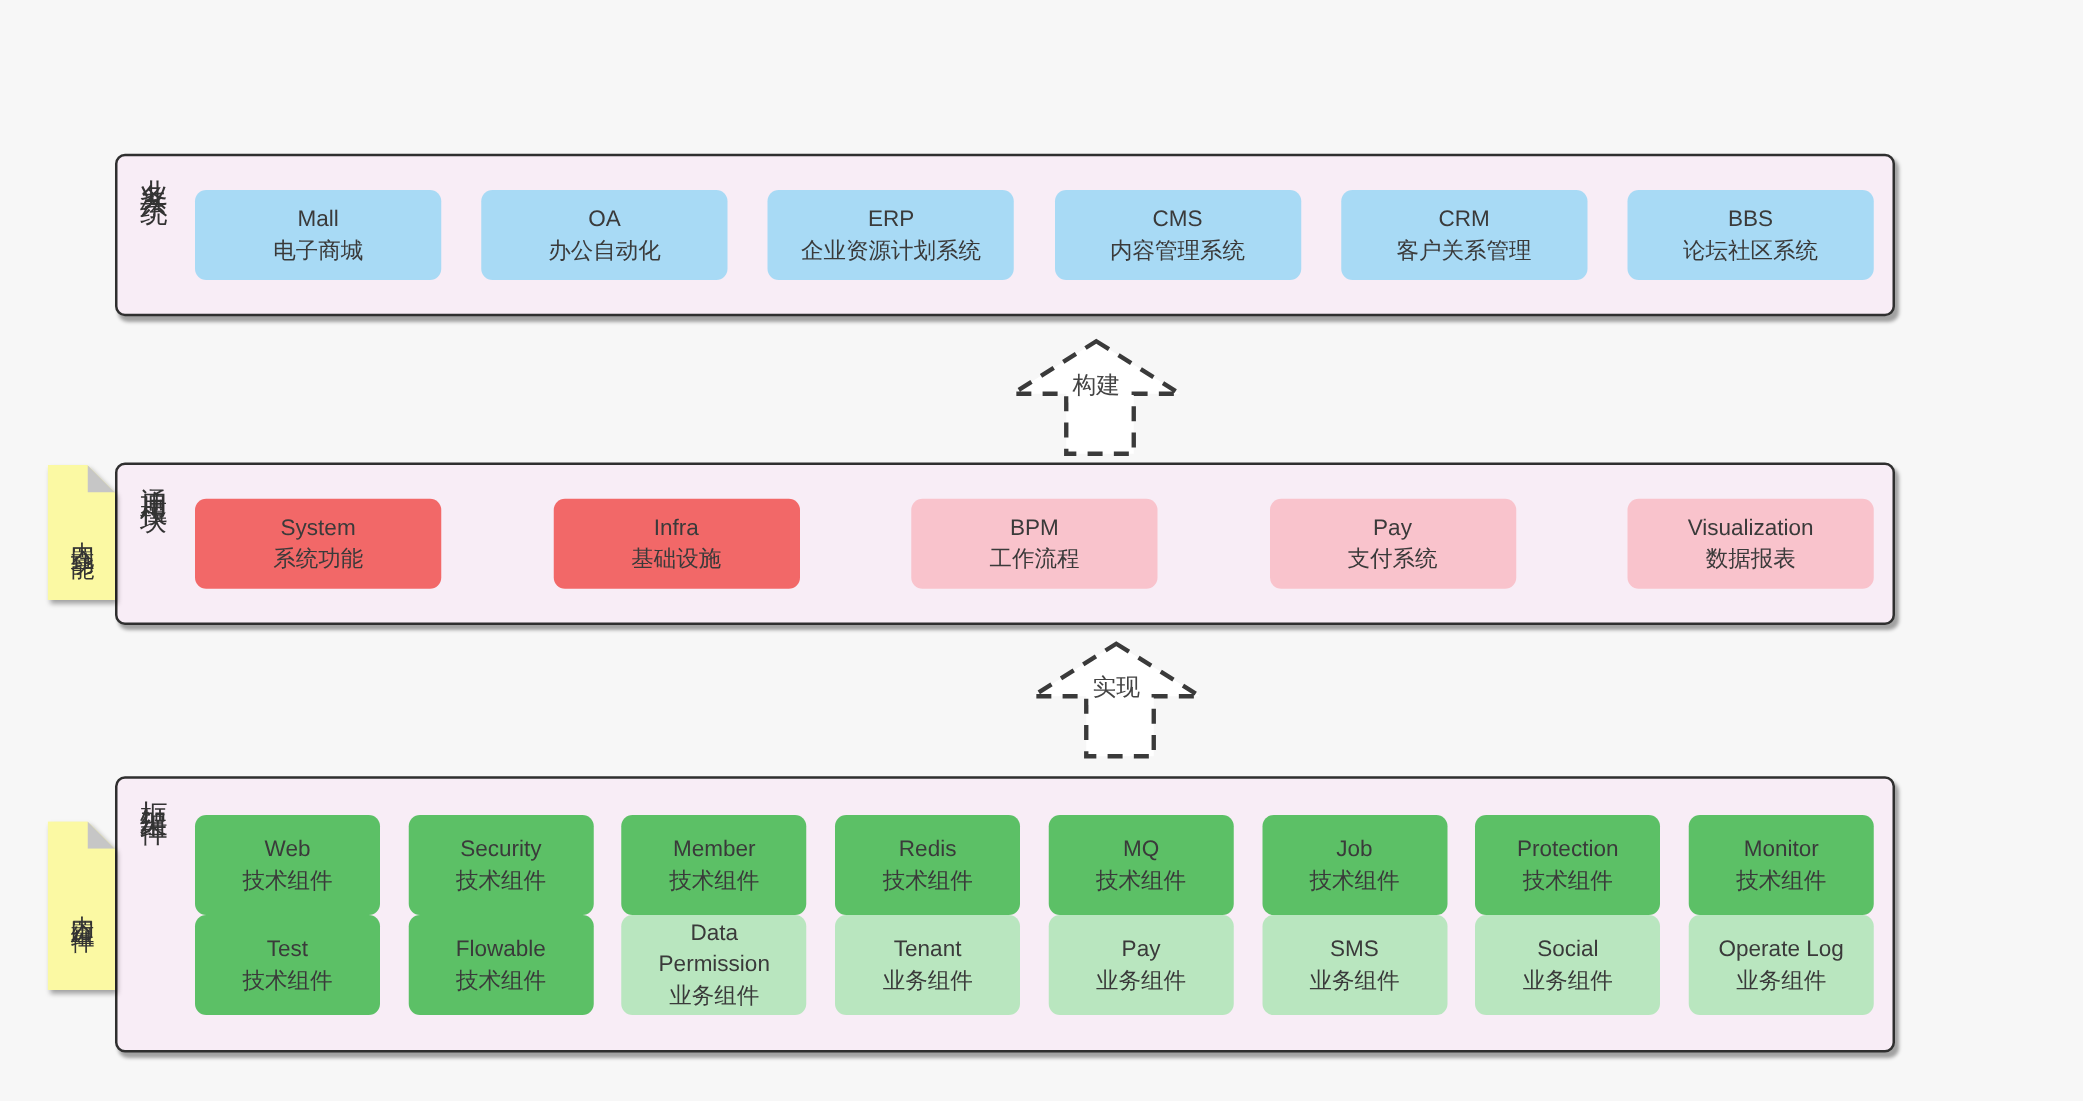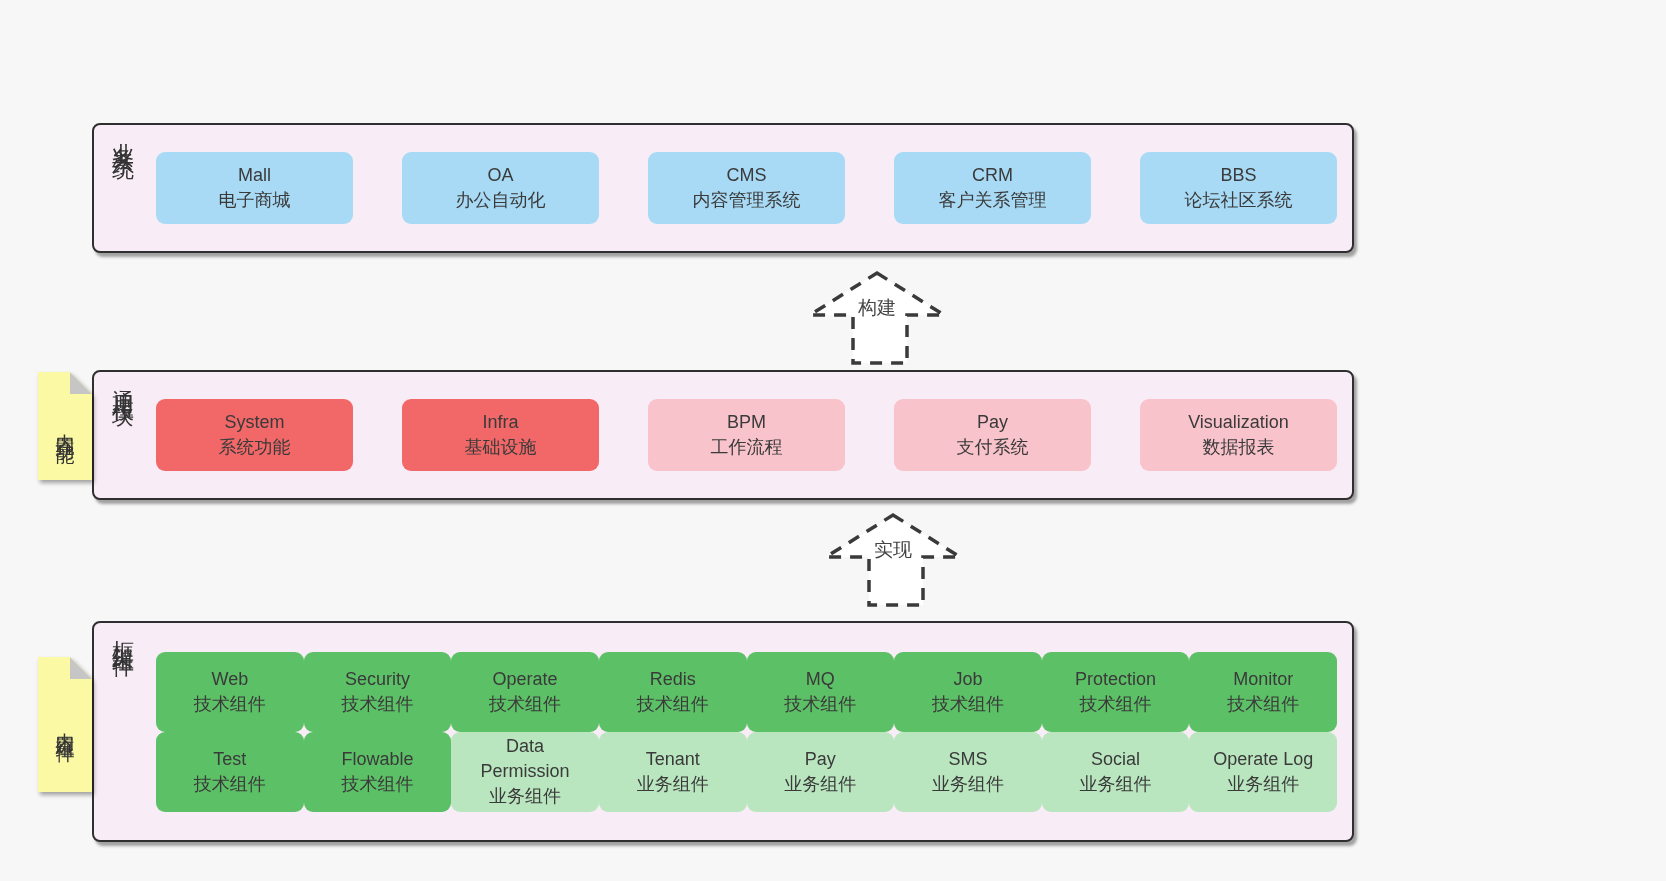--- a/index.html
+++ b/index.html
@@ -9,21 +9,21 @@
   }
   #canvas{
     position:relative;
     width:1666px;height:881px;
     background:#f7f7f7;
     overflow:hidden;
   }
   
   .band{
     position:absolute;
-    left:92px;width:1262px;
+    left:92px;width:1424px;
     background:#f8edf6;
     border:2px solid #2f2f2f;
     border-radius:8px;
     box-shadow:3px 4px 3px rgba(0,0,0,0.35);
     box-sizing:border-box;
   }
   .band-label{
     position:absolute;
     left:14px;top:0;bottom:0;
     display:flex;align-items:center;
@@ -120,20 +120,24 @@
     <div class="band-content">
       <div class="box wide blue">
         <span class="box-name">Mall</span>
         <span class="box-desc">电子商城</span>
       </div>
       <div class="box wide blue">
         <span class="box-name">OA</span>
         <span class="box-desc">办公自动化</span>
       </div>
       <div class="box wide blue">
+        <span class="box-name">ERP</span>
+        <span class="box-desc">企业资源计划系统</span>
+      </div>
+      <div class="box wide blue">
         <span class="box-name">CMS</span>
         <span class="box-desc">内容管理系统</span>
       </div>
       <div class="box wide blue">
         <span class="box-name">CRM</span>
         <span class="box-desc">客户关系管理</span>
       </div>
       <div class="box wide blue">
         <span class="box-name">BBS</span>
         <span class="box-desc">论坛社区系统</span>
@@ -196,21 +200,21 @@
       <div class="box-row">
         <div class="box small green">
           <span class="box-name">Web</span>
           <span class="box-desc">技术组件</span>
         </div>
         <div class="box small green">
           <span class="box-name">Security</span>
           <span class="box-desc">技术组件</span>
         </div>
         <div class="box small green">
-          <span class="box-name">Operate</span>
+          <span class="box-name">Member</span>
           <span class="box-desc">技术组件</span>
         </div>
         <div class="box small green">
           <span class="box-name">Redis</span>
           <span class="box-desc">技术组件</span>
         </div>
         <div class="box small green">
           <span class="box-name">MQ</span>
           <span class="box-desc">技术组件</span>
         </div>

